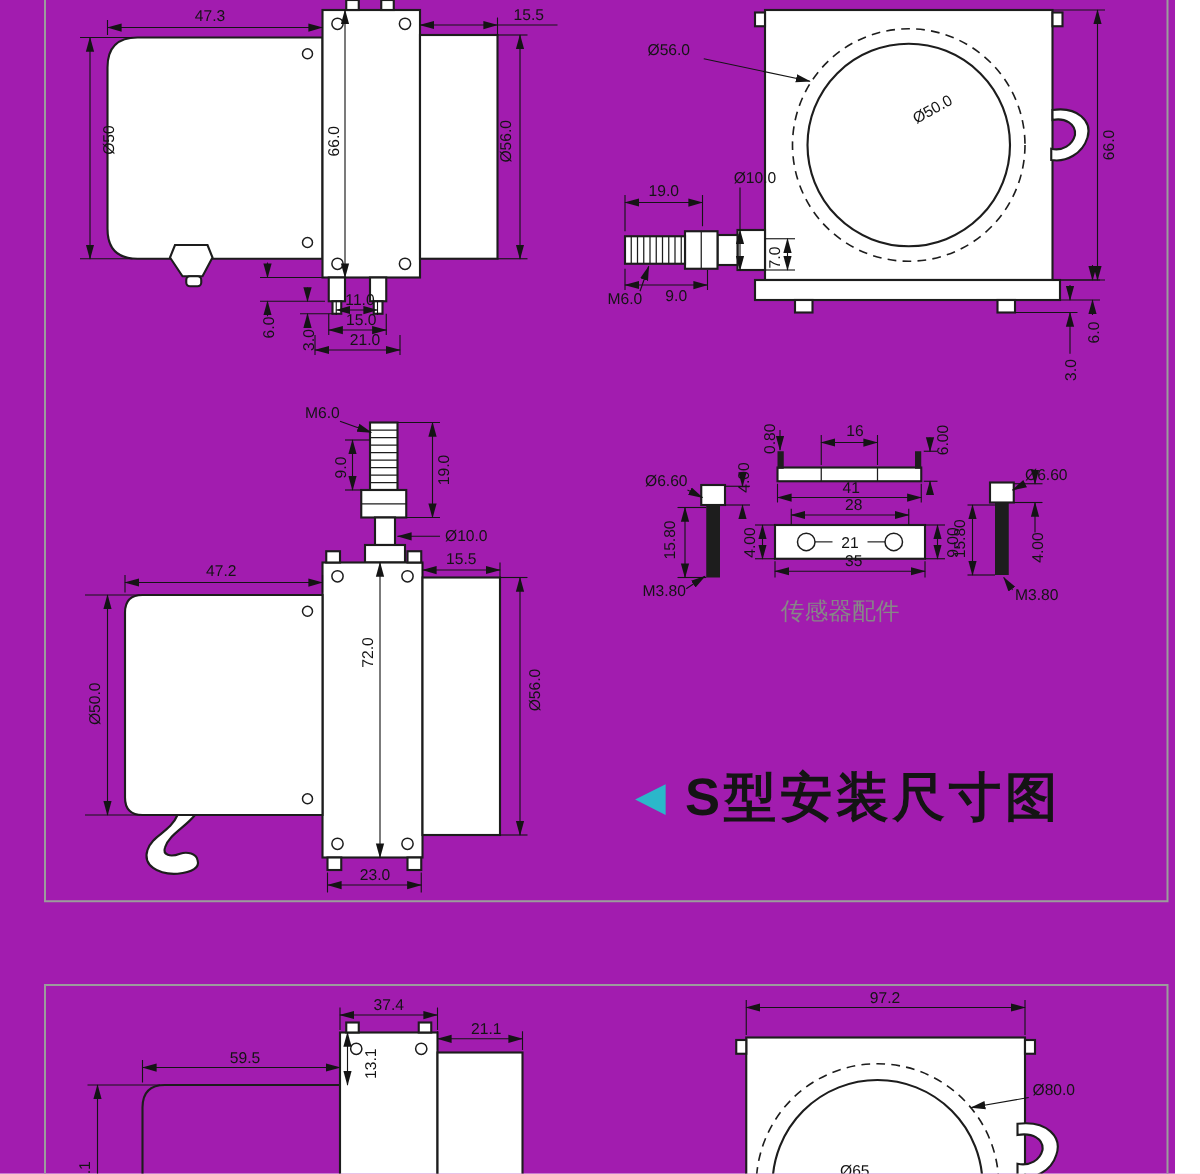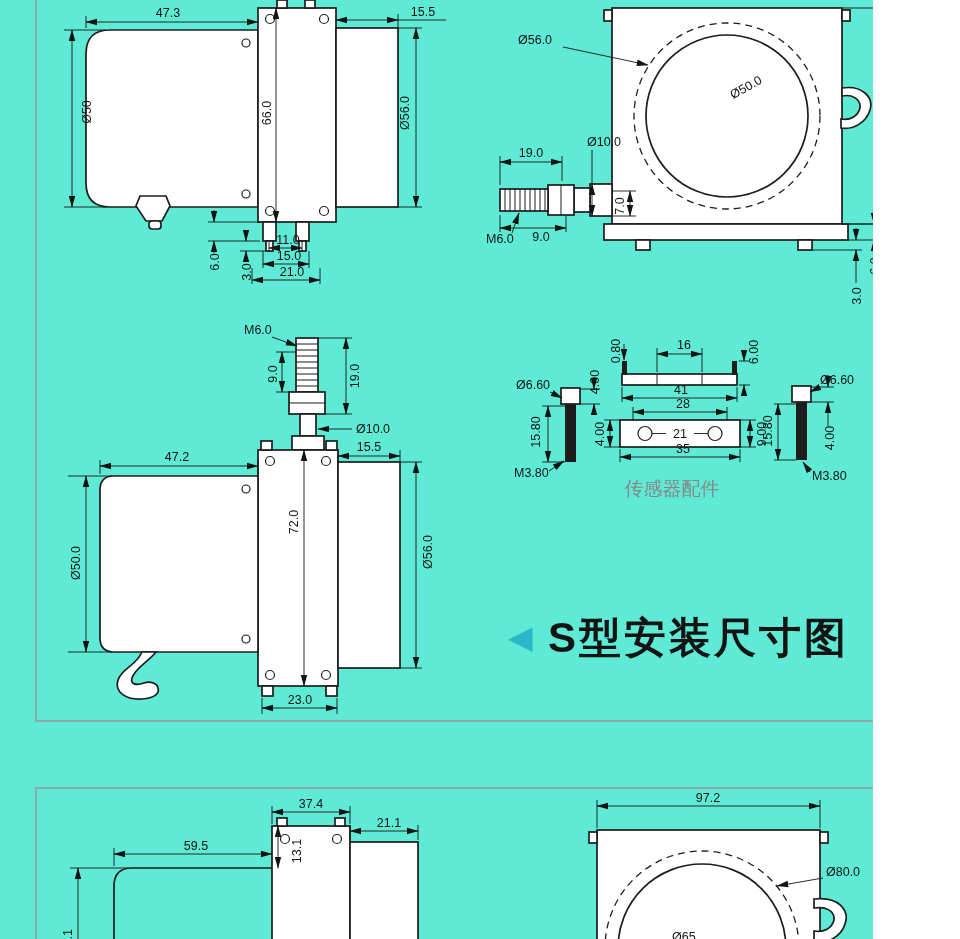--- a/index.html
+++ b/index.html
@@ -1,16 +1,16 @@
 <!DOCTYPE html>
 <html><head>
 <meta charset="utf-8">
 <style>
   html,body{margin:0;padding:0;background:#fff}
-  #stage{position:relative;width:873px;height:939px;overflow:hidden;background:#5eead4}
+  #stage{position:relative;width:940px;height:939px;overflow:hidden;background:#a21caf}
   svg{display:block}
   text{font-family:"Liberation Sans","DejaVu Sans",sans-serif;font-size:12.5px;fill:#141414}
   .ol{fill:#fff;stroke:#1d1d1d;stroke-width:1.7}
   .oln{fill:none;stroke:#1d1d1d;stroke-width:1.7}
   .thin{fill:none;stroke:#1d1d1d;stroke-width:1}
   .scr{fill:#fff;stroke:#1d1d1d;stroke-width:1.2}
   .dim{fill:none;stroke:#141414;stroke-width:0.9}
   .blk{fill:#1d1d1d;stroke:none}
   .panel{fill:none;stroke:#9c9c9c;stroke-width:1.6}
   .dsh{stroke-dasharray:7 5;stroke-width:1.3}

